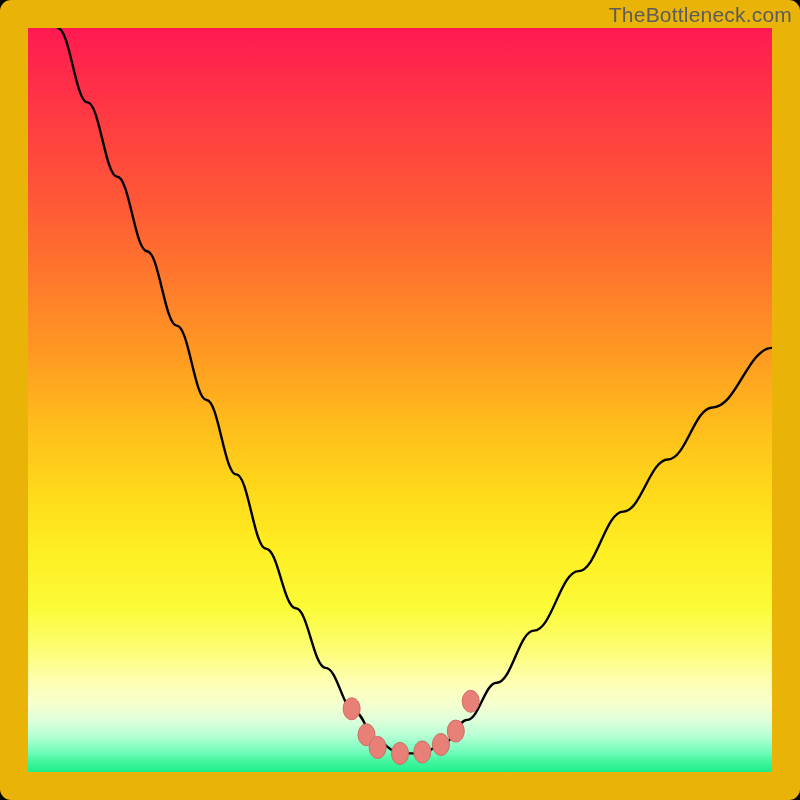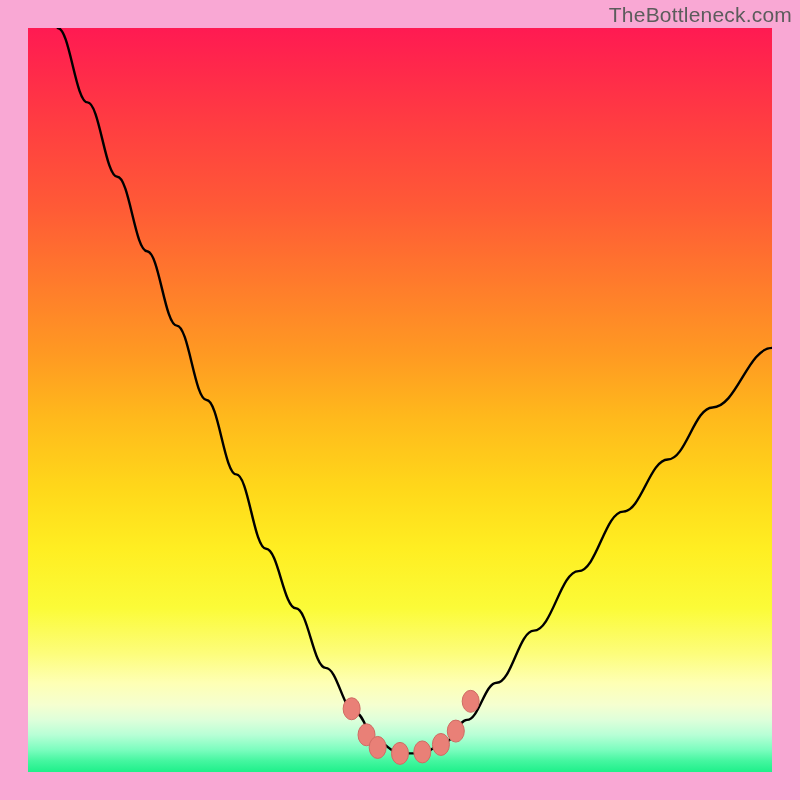--- a/index.html
+++ b/index.html
@@ -10,21 +10,22 @@
     background: #000;
     overflow: hidden;
     font-family: Arial, Helvetica, sans-serif;
   }
   .frame {
     position: absolute;
     top: 0;
     left: 0;
     width: 800px;
     height: 800px;
-    background: #f9a8d4;
+    background: #eab308;
+    border-radius: 11px;
   }
   .plot-area {
     position: absolute;
     top: 28px;
     left: 28px;
     width: 744px;
     height: 744px;
     
     background: linear-gradient(
       to bottom,

